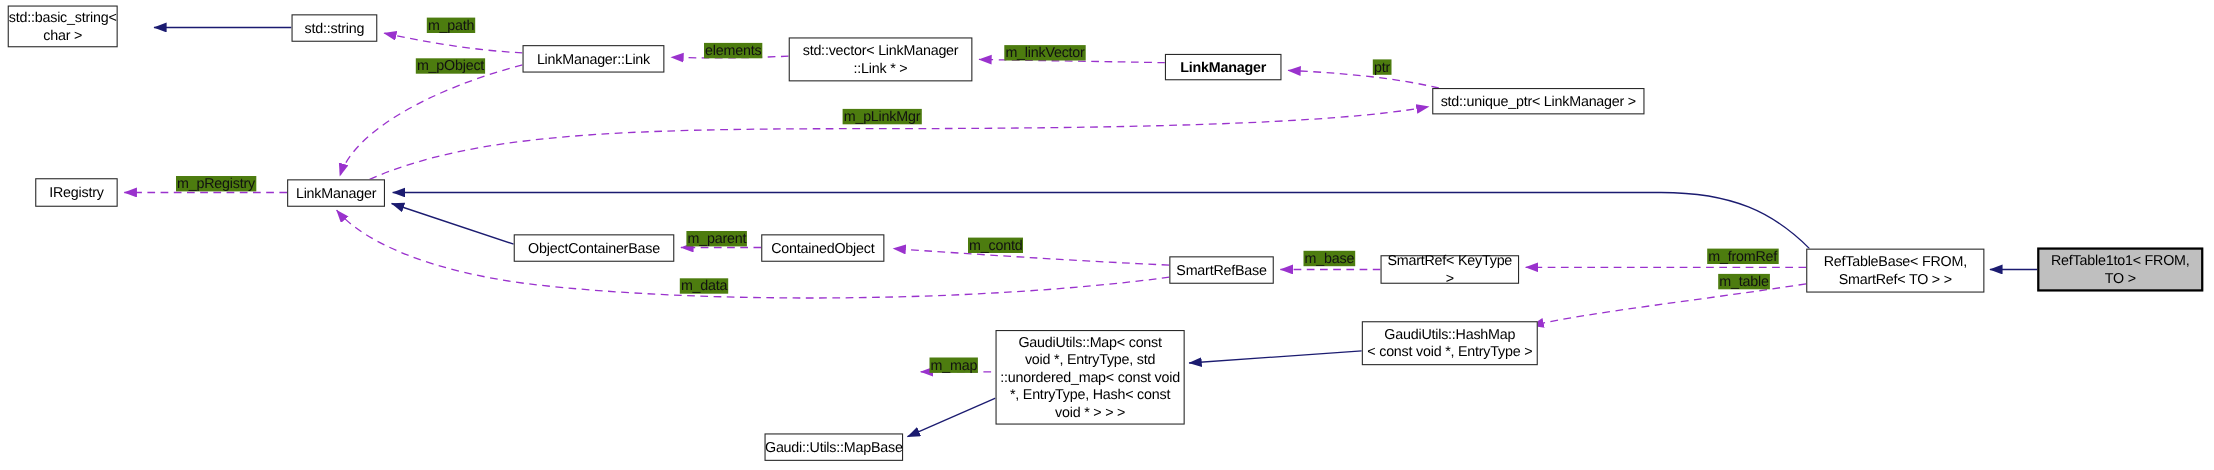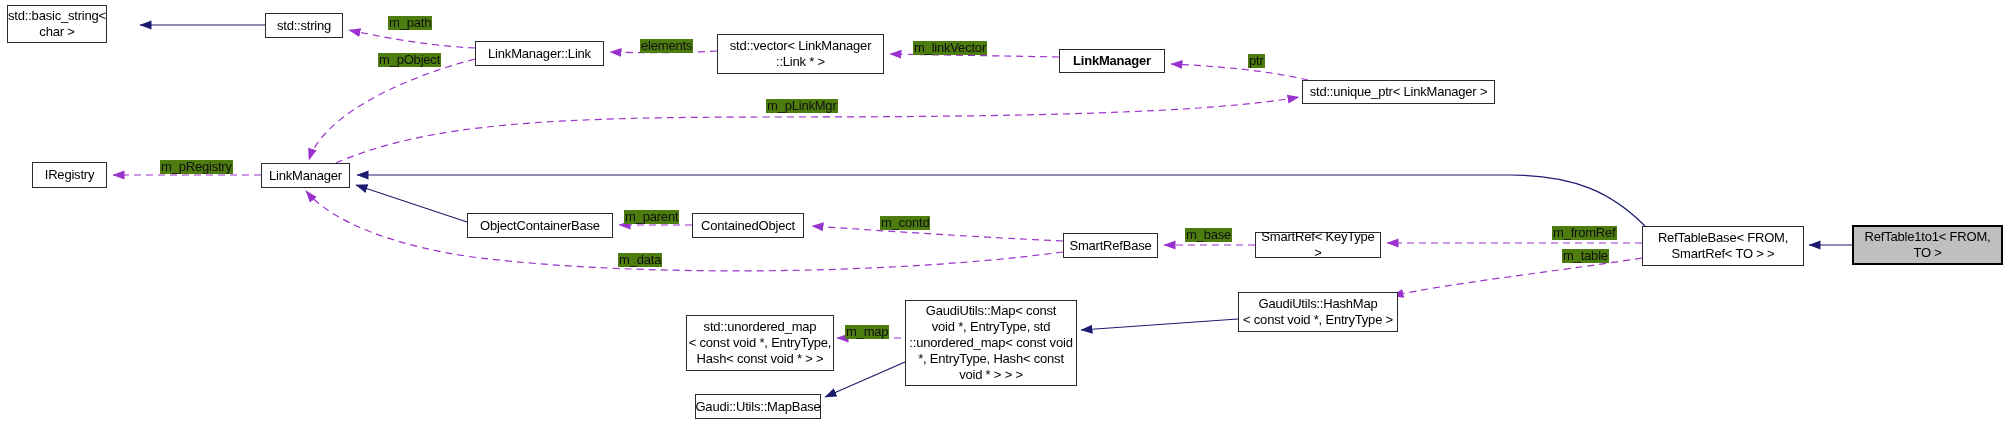--- a/index.html
+++ b/index.html
@@ -113,23 +113,20 @@
 
   <div class="node" style="left:1238px;top:292px;width:160px;height:40px;">GaudiUtils::HashMap
 &lt; const void *, EntryType &gt;</div>
 
   <div class="node" style="left:905px;top:300px;width:172px;height:86px;">GaudiUtils::Map&lt; const
 void *, EntryType, std
 ::unordered_map&lt; const void
 *, EntryType, Hash&lt; const
 void * &gt; &gt; &gt;</div>
 
-  <div class="node" style="left:686px;top:315px;width:148px;height:56px;">std::unordered_map
-&lt; const void *, EntryType,
-Hash&lt; const void * &gt; &gt;</div>
 
   <div class="node" style="left:695px;top:394px;width:126px;height:25px;">Gaudi::Utils::MapBase</div>
 
   <span class="edge-label" style="left:388px;top:16px;">m_path</span>
   <span class="edge-label" style="left:378px;top:53px;">m_pObject</span>
   <span class="edge-label" style="left:640px;top:39px;">elements</span>
   <span class="edge-label" style="left:913px;top:41px;">m_linkVector</span>
   <span class="edge-label" style="left:1248px;top:54px;">ptr</span>
   <span class="edge-label" style="left:766px;top:99px;">m_pLinkMgr</span>
   <span class="edge-label" style="left:160px;top:160px;">m_pRegistry</span>

